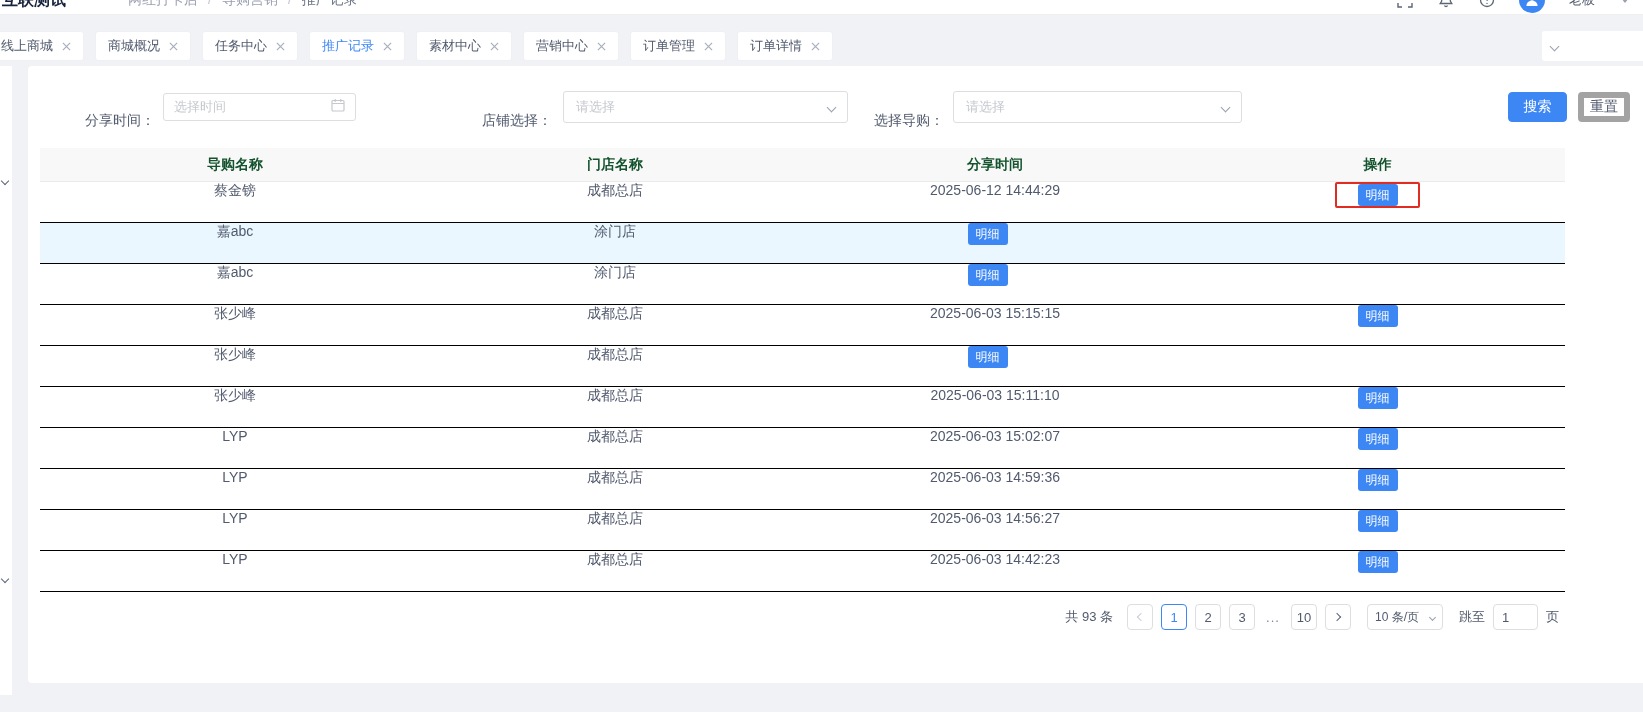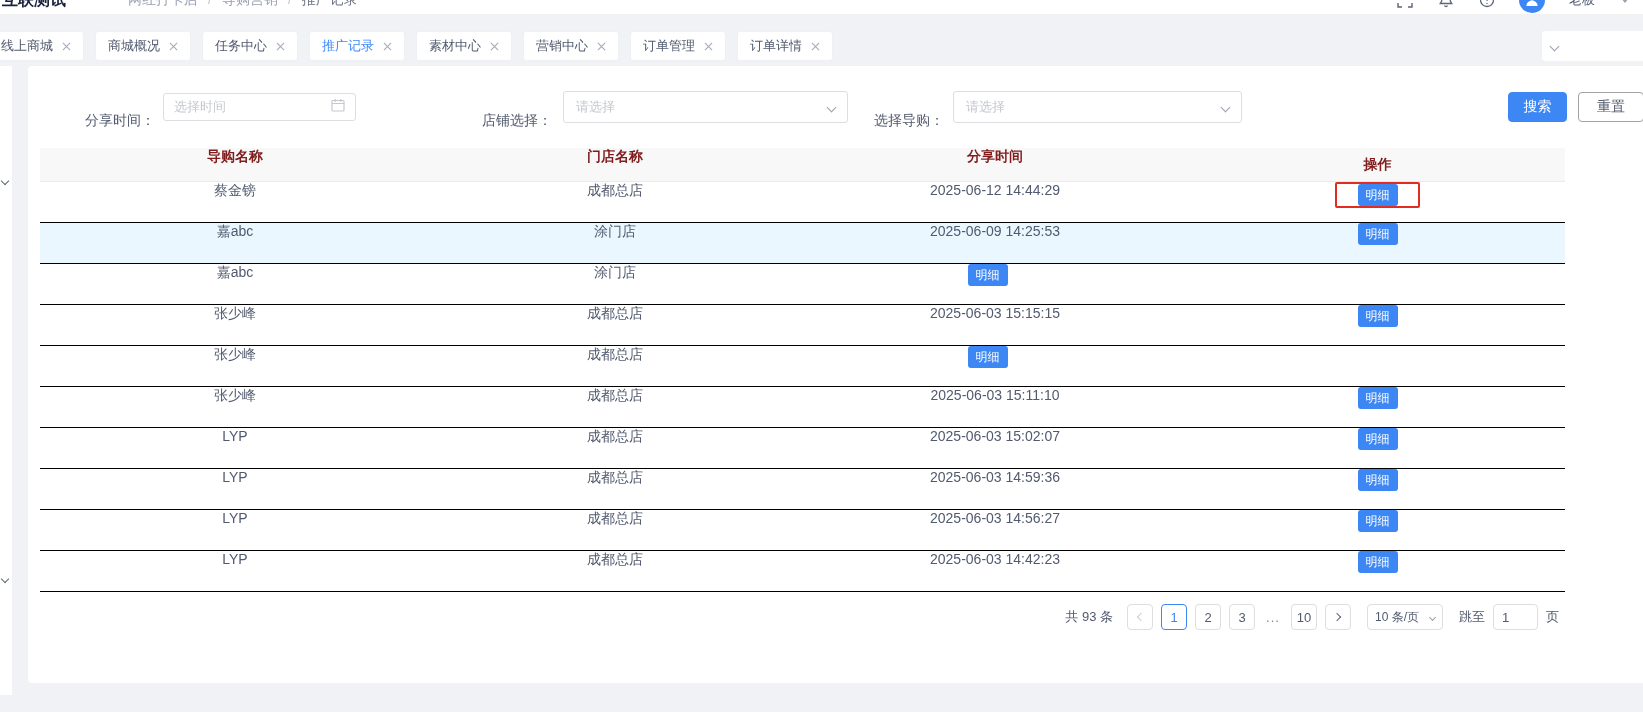--- a/index.html
+++ b/index.html
@@ -47,24 +47,24 @@
   .lbl-store{left:482px;top:100px;}
   .lbl-guide{left:874px;top:100px;}
   .date-input{position:absolute;left:163px;top:93px;width:193px;height:28px;background:#fff;border:1px solid #dcdee2;border-radius:3px;display:flex;align-items:center;padding:0 10px;z-index:3;cursor:text;}
   .date-input .ph{flex:1;font-size:13px;color:#c5c8ce;}
   .mock-select{position:absolute;top:91px;height:32px;background:#fff;border:1px solid #dcdee2;border-radius:3px;display:flex;align-items:center;padding:0 12px;z-index:3;cursor:pointer;}
   .sel-store{left:563px;width:285px;}
   .sel-guide{left:953px;width:289px;}
   .mock-select .ph{flex:1;font-size:13px;color:#c5c8ce;}
   .btn{position:absolute;top:92px;height:30px;border-radius:4px;font-size:14px;z-index:3;cursor:pointer;font-family:inherit;}
   .btn-search{left:1508px;width:59px;background:var(--accent);border:1px solid var(--accent);color:#fff;}
-  .btn-reset{left:1578px;width:66px;background:#fff;border:1px solid #a3a3a3;color:#515a6e;}
+  .btn-reset{left:1578px;width:52px;background:#fff;border:6px solid #a3a3a3;color:#515a6e;}
   
   .table{position:absolute;left:40px;top:148px;width:1525px;z-index:3;font-size:14px;}
-  .t-head{display:flex;height:34px;background:#f8f8f9;border-bottom:1px solid #e8eaec;font-weight:bold;color:#7f1d1d;}
+  .t-head{display:flex;height:34px;align-items:center;background:#f8f8f9;border-bottom:1px solid #e8eaec;font-weight:bold;color:#14532d;}
   .t-row{display:flex;height:41px;align-items:flex-start;border-bottom:1px solid #000000;background:#fff;}
   .t-row.hover{background:var(--hover);}
   .cell{text-align:center;overflow:hidden;white-space:nowrap;}
   .c0{width:390px;} .c1{width:370px;} .c2{width:390px;} .c3{width:375px;display:flex;align-items:center;justify-content:center;}
   .detail-btn{background:var(--accent);border:none;color:#fff;font-size:12px;border-radius:3px;height:22px;padding:0 8px;cursor:pointer;font-family:inherit;}
   .red-box{display:inline-flex;align-items:center;justify-content:center;border:2px solid var(--red);border-radius:2px;height:26px;width:85px;}
   
   .pagination{position:absolute;right:84px;top:603px;height:28px;display:flex;align-items:center;gap:8px;font-size:13px;color:#515a6e;z-index:3;}
   .pg-total{margin-right:6px;}
   .pg-btn{min-width:26px;height:26px;background:#fff;border:1px solid #dcdee2;border-radius:4px;font-size:13px;color:#515a6e;display:inline-flex;align-items:center;justify-content:center;cursor:pointer;font-family:inherit;padding:0 4px;}
@@ -243,21 +243,20 @@
         <div class="cell c2">2025-06-12 14:44:29</div>
         <div class="cell c3">
           <span class="red-box">
             <button class="detail-btn">明细</button>
           </span>
         </div>
       </div>
       <div class="t-row hover">
         <div class="cell c0">嘉abc</div>
         <div class="cell c1">涂门店</div>
-        <div class="cell c2">2025-06-09 14:25:53</div>
         <div class="cell c3">
           <button class="detail-btn">明细</button>
         </div>
       </div>
       <div class="t-row">
         <div class="cell c0">嘉abc</div>
         <div class="cell c1">涂门店</div>
         <div class="cell c3">
           <button class="detail-btn">明细</button>
         </div>

